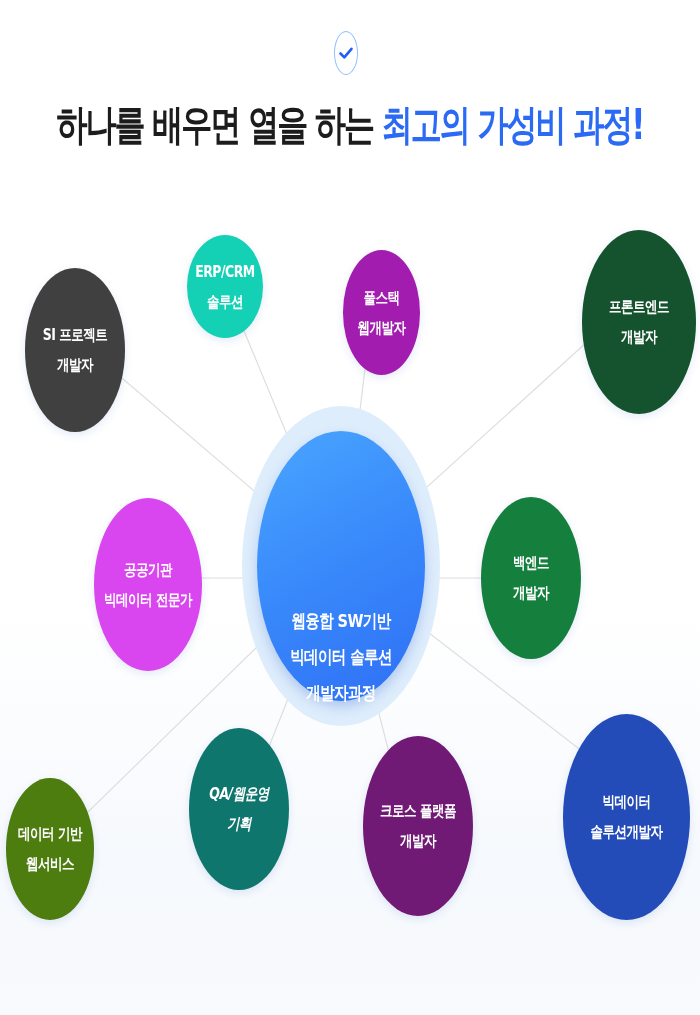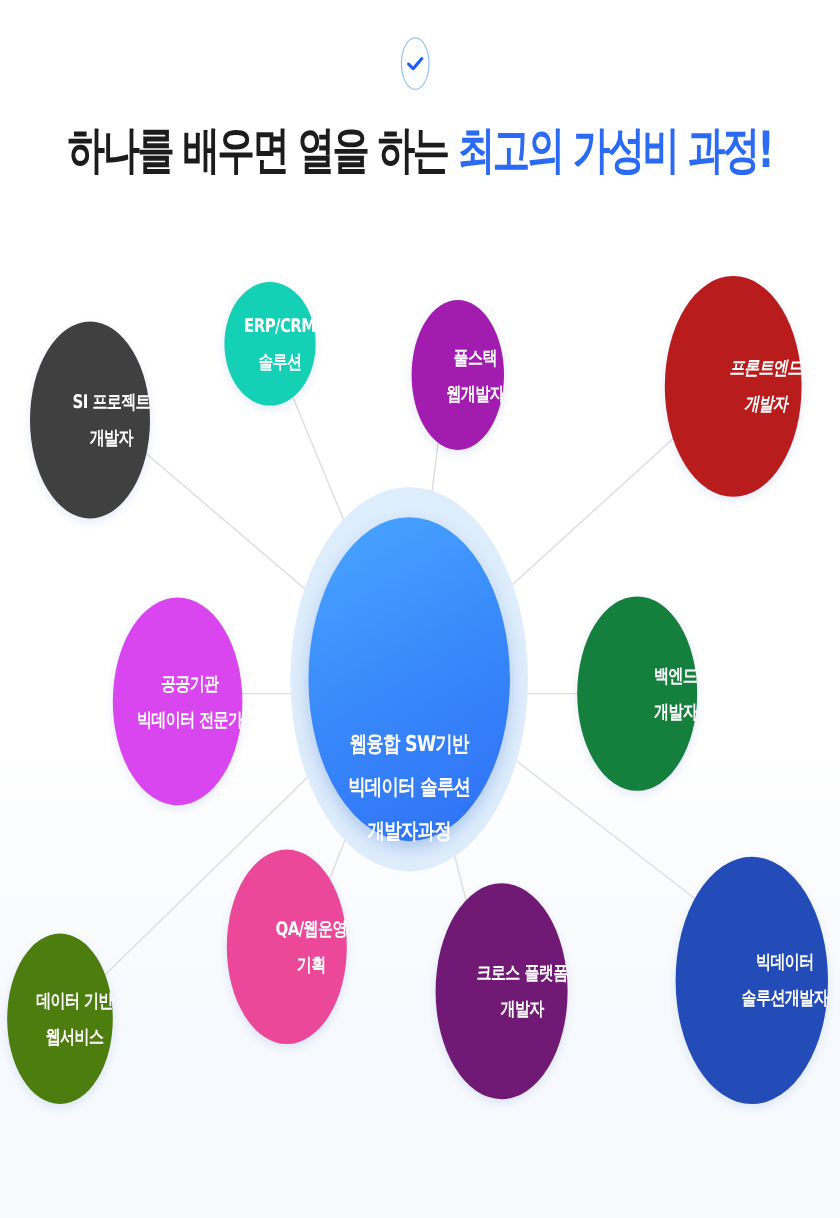--- a/index.html
+++ b/index.html
@@ -17,21 +17,21 @@
   .check svg { width: 16px; height: 16px; }
   .headline {
     position: absolute; left: 0; top: 97px; width: 700px; text-align: center;
     font-size: 31px; font-weight: bold; letter-spacing: -2px; color: #1c1c1c;
     transform: scaleY(1.35); transform-origin: top center;
   }
   .headline .accent { color: #2b6af5; }
   svg.lines { position: absolute; left: 0; top: 0; width: 700px; height: 1015px; }
   .node {
     position: absolute; border-radius: 50%;
-    display: flex; align-items: center; justify-content: flex-end;
+    display: flex; align-items: center; justify-content: center;
     text-align: center; color: #ffffff; box-sizing: border-box;
     box-shadow: 0 3px 8px rgba(30, 80, 180, 0.12);
   }
   .node .lbl {
     font-size: 12.5px; font-weight: bold; line-height: 1.9; letter-spacing: -0.5px;
     white-space: pre-line; transform: scaleY(1.25);
   }
   .center-ring {
     position: absolute; left: 242px; top: 406px; width: 198px; height: 320px;
     border-radius: 50%; background: #deedfc;
@@ -91,41 +91,41 @@
 <div class="node" style="left:187px; top:235px; width:76px; height:103px; background:#14d0b4;">
   <span class="lbl">ERP/CRM
 솔루션</span>
 </div>
 
 <div class="node" style="left:343px; top:250px; width:77px; height:125px; background:#a21caf;">
   <span class="lbl">풀스택
 웹개발자</span>
 </div>
 
-<div class="node" style="left:554px; top:230px; width:114px; height:184px; background:#b91c1c;font-style:italic;">
+<div class="node" style="left:582px; top:230px; width:114px; height:184px; background:#14532d;">
   <span class="lbl">프론트엔드
 개발자</span>
 </div>
 
 <div class="node" style="left:94px; top:498px; width:108px; height:173px; background:#d946ef;">
   <span class="lbl">공공기관
 빅데이터 전문가</span>
 </div>
 
 <div class="node" style="left:481px; top:497px; width:100px; height:162px; background:#15803d;">
   <span class="lbl">백엔드
 개발자</span>
 </div>
 
 <div class="node" style="left:6px; top:778px; width:88px; height:142px; background:#4d7c0f;">
   <span class="lbl">데이터 기반
 웹서비스</span>
 </div>
 
-<div class="node" style="left:189px; top:708px; width:100px; height:162px; background:#ec4899;">
+<div class="node" style="left:189px; top:728px; width:100px; height:162px; background:#0f766e;font-style:italic;">
   <span class="lbl">QA/웹운영
 기획</span>
 </div>
 
 <div class="node" style="left:363px; top:736px; width:110px; height:180px; background:#701a75;">
   <span class="lbl">크로스 플랫폼
 개발자</span>
 </div>
 
 <div class="node" style="left:563px; top:714px; width:127px; height:206px; background:#244cb8;">

